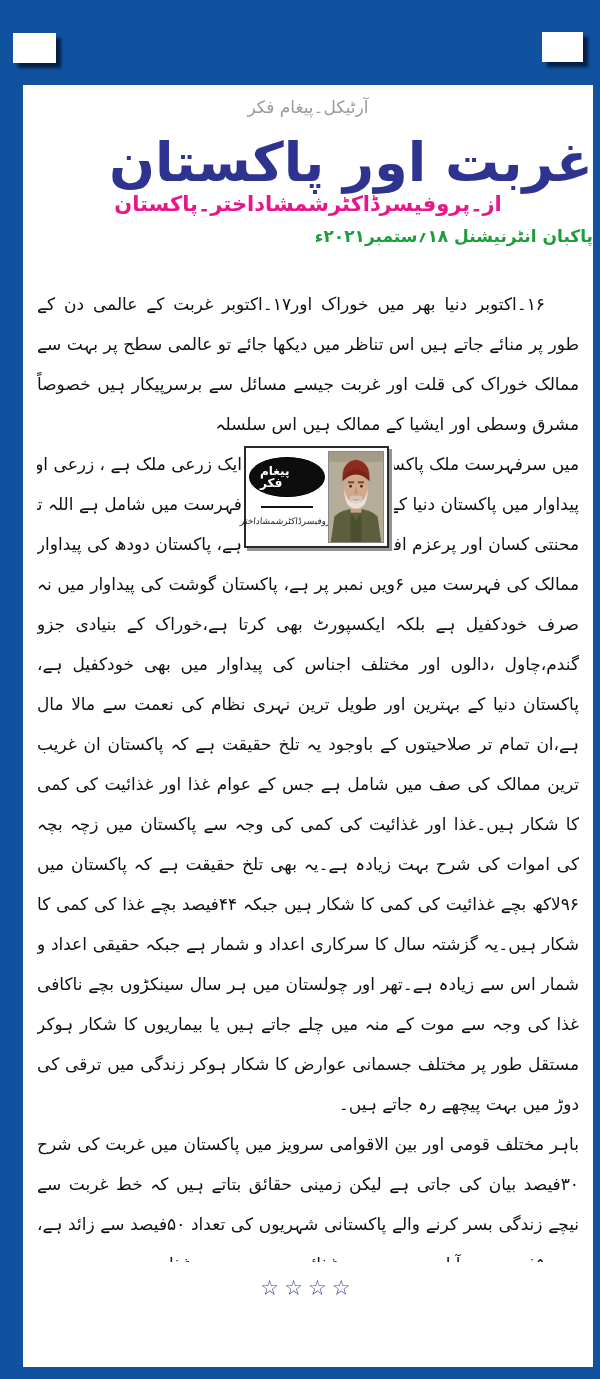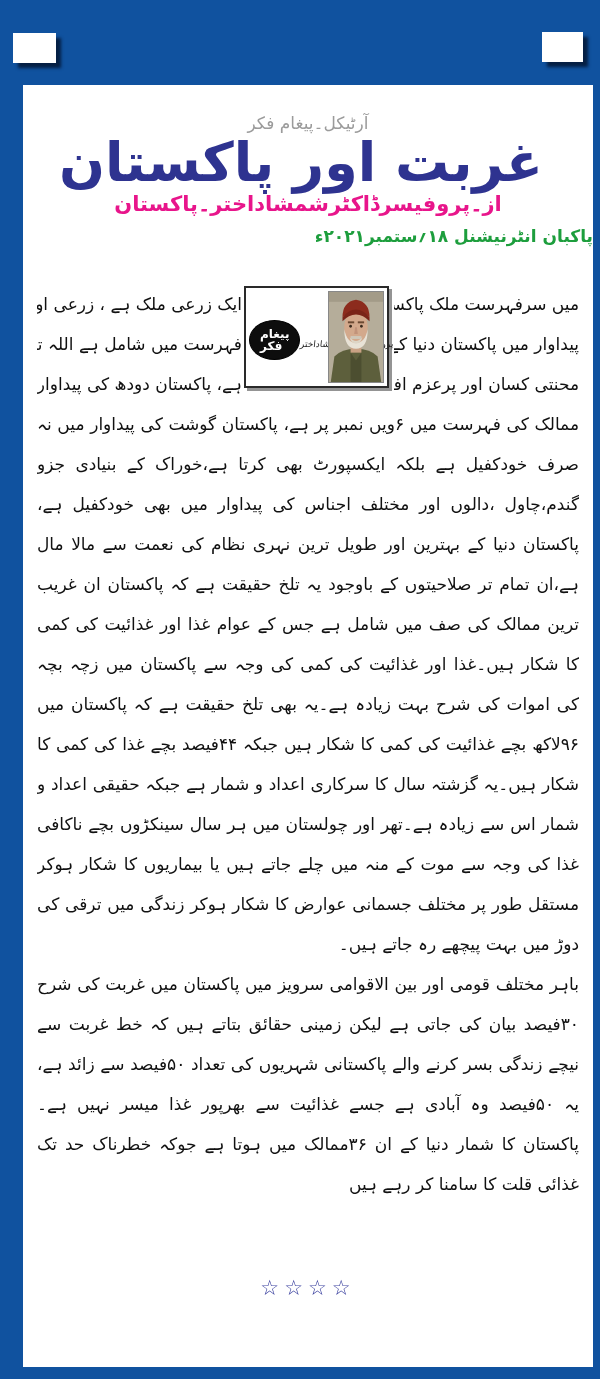--- a/index.html
+++ b/index.html
@@ -13,26 +13,26 @@
     position:absolute; background:#ffffff;
     box-shadow:5px 5px 3px rgba(4,22,52,0.85);
   }
   .tab-left  { left:13px;  top:33px; width:43px; height:30px; }
   .tab-right { left:542px; top:32px; width:41px; height:30px; }
   .panel {
     position:absolute; left:23px; top:85px; width:570px; height:1282px;
     background:#ffffff; overflow:hidden;
   }
   .kicker {
-    margin-top:28px; text-align:center;
+    margin-top:12px; text-align:center;
     color:#9b9b9b; font-size:17px; letter-spacing:0.5px;
   }
   .headline {
-    text-align:left;
-    color:#2e3390; font-size:54px; font-weight:bold; line-height:1.1;padding-left:36px;
+    margin-top:16px; text-align:right;
+    color:#2e3390; font-size:54px; font-weight:bold; line-height:1.1;
   }
   .byline {
     text-align:center;
     color:#e8158b; font-size:21px; font-weight:bold;
   }
   .dateline {
     margin-top:10px; text-align:right;
     color:#1d9e3d; font-size:17px; font-weight:bold;
   }
   .article-body {
@@ -50,21 +50,21 @@
   }
   .seg-r { width:185px; overflow:hidden; white-space:nowrap; }
   .seg-l { width:205px; overflow:hidden; white-space:nowrap; }
   .photo-box {
     position:absolute; top:2px; right:190px; width:145px; height:102px;
     background:#ffffff; border:2px solid #2a2a2a;
     box-shadow:3px 3px 0 rgba(60,60,60,0.55);
     display:flex; direction:ltr; padding:3px; gap:3px;
   }
   .badge-col {
-    width:76px; display:flex; flex-direction:row; align-items:center;
+    width:76px; display:flex; flex-direction:column; align-items:center;
     justify-content:flex-start; padding-top:6px;
   }
   .badge-oval {
     background:#0d0d0d; color:#fff; border-radius:50%;
     font-size:12px; font-weight:bold; padding:7px 10px; line-height:1;
     border:1px solid #000;
   }
   .badge-rule { width:52px; height:2px; background:#111; margin-top:9px; }
   .badge-caption {
     margin-top:8px; font-size:9px; color:#222; text-align:center;
@@ -93,20 +93,21 @@
     <div class="kicker">آرٹیکل۔پیغام فکر</div>
 
     <h1 class="headline">غربت اور پاکستان</h1>
 
     <div class="byline">از۔پروفیسرڈاکٹرشمشاداختر۔پاکستان</div>
 
     <div class="dateline">پاکبان انٹرنیشنل ۱۸؍ستمبر۲۰۲۱ء</div>
 
     <div class="article-body">
 
+      <p class="p1-intro">۱۶۔اکتوبر دنیا بھر میں خوراک اور۱۷۔اکتوبر غربت کے عالمی دن کے طور پر منائے جاتے ہیں اس تناظر میں دیکھا جائے تو عالمی سطح پر بہت سے ممالک خوراک کی قلت اور غربت جیسے مسائل سے برسرپیکار ہیں خصوصاً مشرق وسطی اور ایشیا کے ممالک ہیں اس سلسلہ</p>
 
       <div class="wrap-section">
 
         <div class="wrap-row">
           <span class="seg-r">میں سرفہرست ملک پاکستان ہے۔ملک پاکستان</span>
           <span class="seg-l">ایک زرعی ملک ہے ، زرعی اور ڈیری مصنوعات کی</span>
         </div>
         <div class="wrap-row">
           <span class="seg-r">پیداوار میں پاکستان دنیا کے ٹاپ ۶ممالک کی</span>
           <span class="seg-l">فہرست میں شامل ہے اللہ تعالیٰ نے پاکستان کو۴موسم ،</span>

